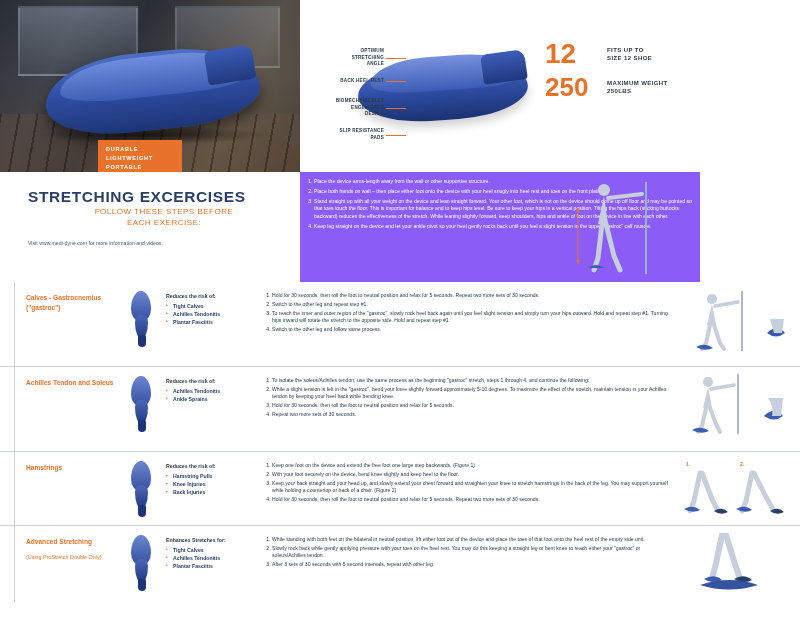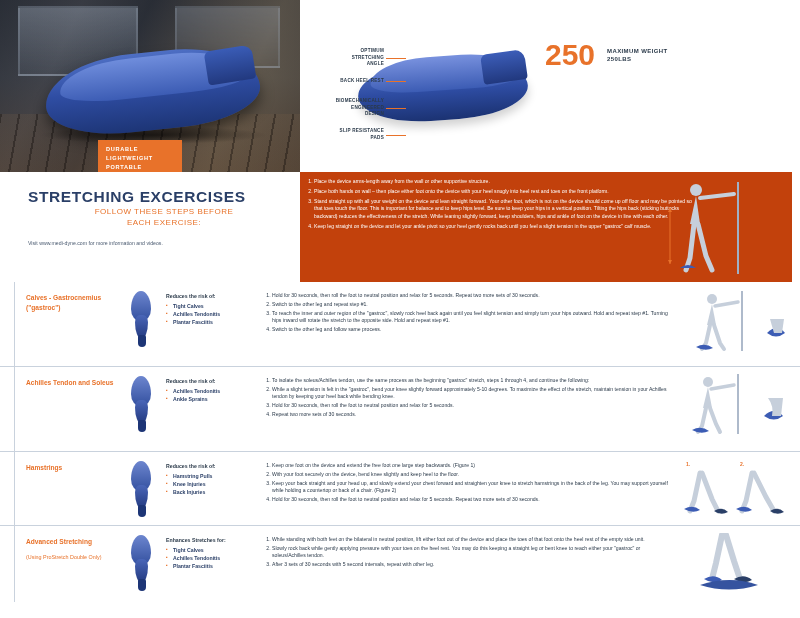--- a/index.html
+++ b/index.html
@@ -104,25 +104,25 @@
   .co .ln { position:absolute; right:-22px; top:50%; width:20px; height:1px; background:#e8722a; }
   .co1 { left:0; top:48px; }
   .co2 { left:0; top:78px; }
   .co3 { left:0; top:98px; }
   .co4 { left:0; top:128px; }
 
   
   .stats { position:absolute; left:545px; top:40px; width:245px; }
   .statrow { display:flex; align-items:center; margin-bottom:6px; }
   .bignum { font-size:28px; color:#e8722a; font-weight:bold; line-height:1; width:62px; }
-  .bignum.small { font-size:30px; }
+  .bignum.small { font-size:26px; }
   .statlbl { font-size:6px; line-height:8.5px; color:#2b3a4a; font-weight:bold; letter-spacing:.4px; }
 
   
-  .band { position:relative; width:792px; height:110px; background:#c2410c; }
+  .band { position:relative; width:700px; height:110px; background:#8b5cf6; }
   .band .leftpane {
     position:absolute; left:0; top:0; width:300px; height:110px; background:#ffffff;
     padding:16px 18px 0 28px;
   }
   .h1 { font-size:15.5px; letter-spacing:.6px; color:#2a3f67; font-weight:bold; }
   .h2 { font-size:8px; letter-spacing:.5px; color:#e8722a; line-height:11px; text-align:center; padding-left:18px;}
   .h3 { font-size:5.2px; color:#4a5a70; margin-top:12px; }
 
   .band .steps {
     position:absolute; left:305px; top:6px; width:390px; color:#fff;
@@ -210,20 +210,25 @@
         <div class="co co4">
           <span style="white-space:pre-line">SLIP RESISTANCE
 PADS</span>
           <span class="ln"></span>
         </div>
       </div>
     </div>
 
     <div class="stats">
       <div class="statrow">
+        <div class="bignum">12</div>
+        <div class="statlbl" style="white-space:pre-line">FITS UP TO
+SIZE 12 SHOE</div>
+      </div>
+      <div class="statrow">
         <div class="bignum small">250</div>
         <div class="statlbl" style="white-space:pre-line">MAXIMUM WEIGHT
 250LBS</div>
       </div>
     </div>
   </div>
 
   <div class="band">
     <div class="leftpane">
       <div class="h1">STRETCHING EXCERCISES</div>

